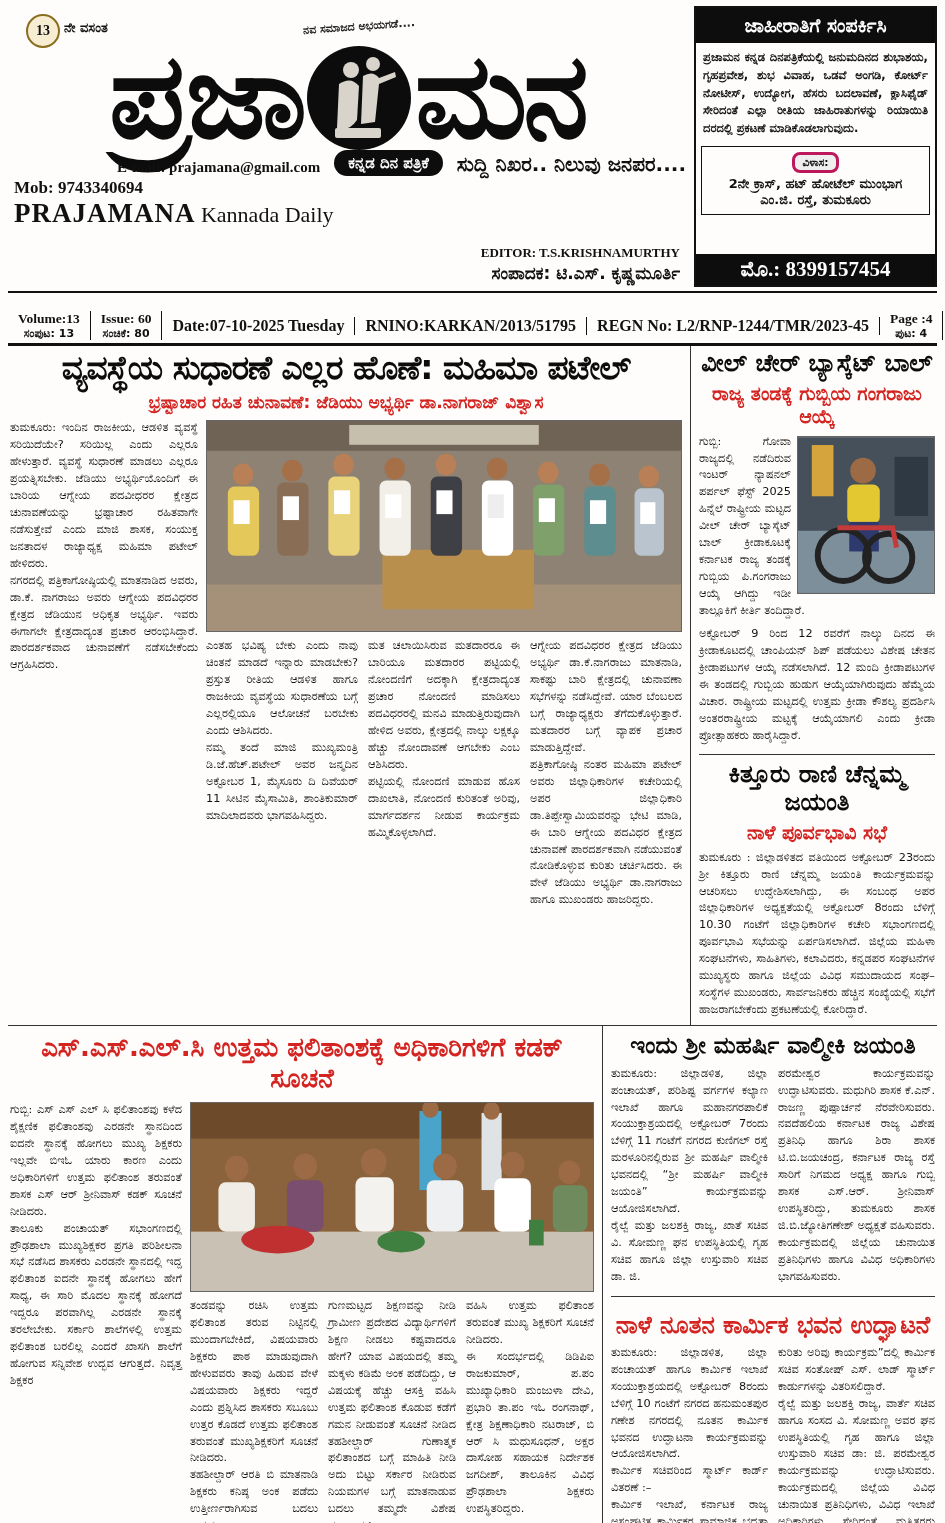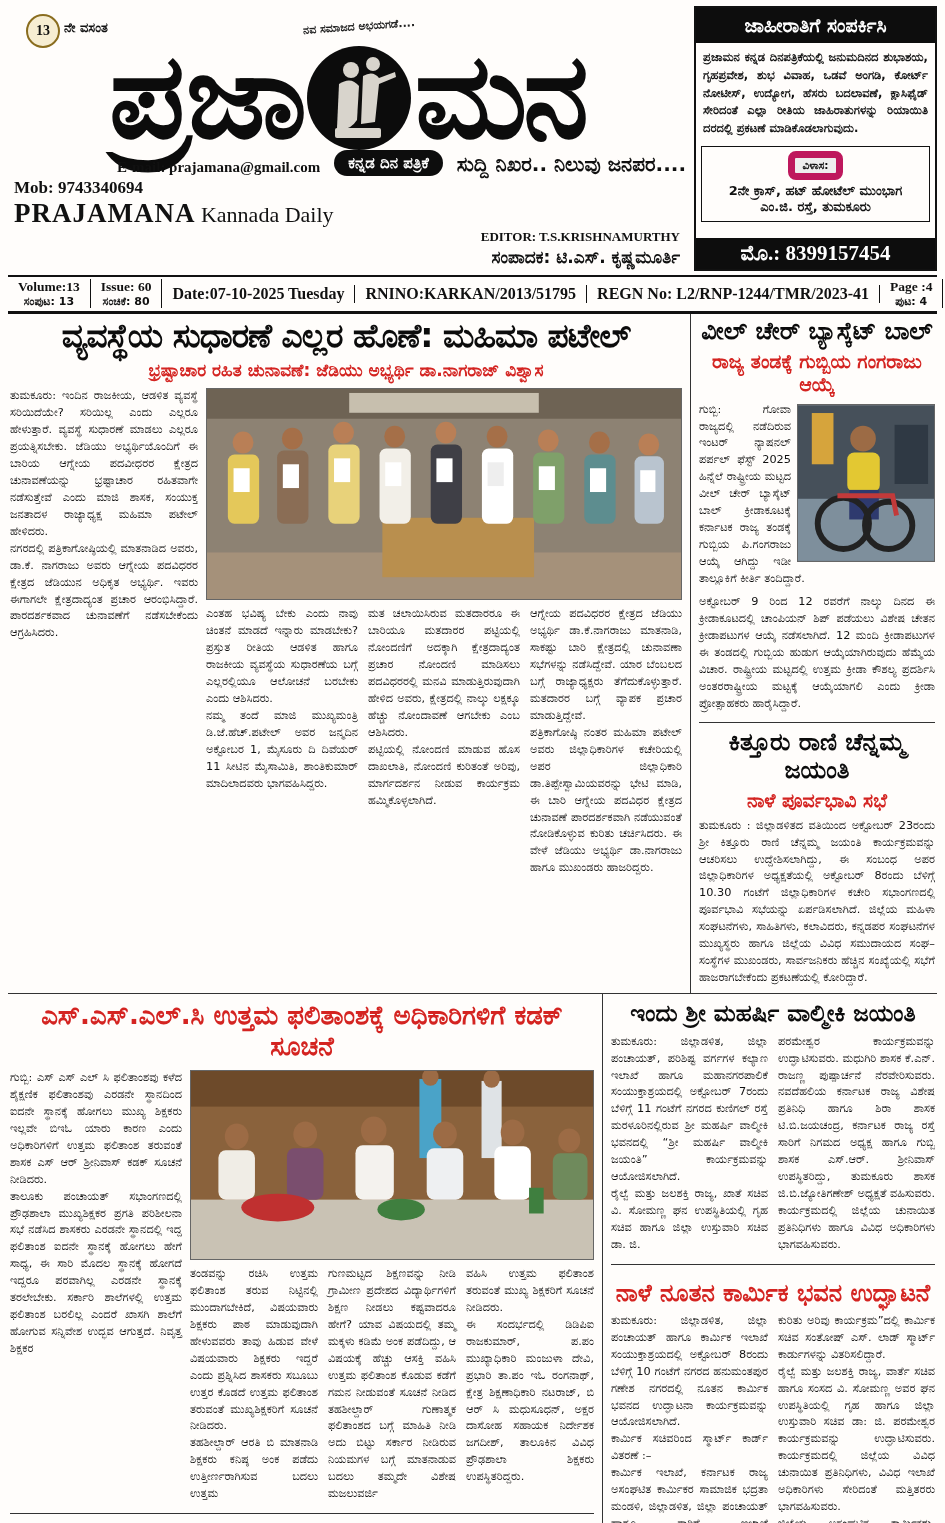--- a/index.html
+++ b/index.html
@@ -35,38 +35,38 @@
   .mast-email { font-family:"Liberation Serif", serif; font-weight:bold; font-size:15px; }
   .kn-daily-badge {
     background:#0d0d0d; color:#fff; font-size:15px; font-weight:bold;
     padding:4px 14px; border-radius:14px;
   }
   .mast-tagline { font-size:20px; font-weight:bold; }
   .mast-row3 { display:flex; justify-content:space-between; padding:2px 6px 4px 6px;flex-direction:column; }
   .mast-mob { font-family:"Liberation Serif", serif; font-weight:bold; font-size:17px; }
   .mast-name { font-family:"Liberation Serif", serif; font-size:27px; font-weight:bold; letter-spacing:1px; }
   .mast-name small { font-size:22px; font-weight:normal; letter-spacing:0; }
-  .mast-editor { text-align:right; }
+  .mast-editor { text-align:right;margin-top:16px; }
   .mast-editor-en { font-family:"Liberation Serif", serif; font-weight:bold; font-size:13px; }
   .mast-editor-kn { font-size:17px; font-weight:bold; margin-top:2px; }
   
   .ad-box { flex:0 0 243px; border:2px solid #111; display:flex; flex-direction:column; }
   .ad-head { background:#0d0d0d; color:#fff; text-align:center; font-size:19px; font-weight:bold; padding:6px 2px; }
   .ad-body { font-size:11.5px; line-height:1.55; padding:6px 7px; text-align:justify; font-weight:bold; }
   .ad-addr { border:1.5px solid #111; margin:2px 5px 5px 5px; text-align:center; padding:4px 2px 6px 2px; }
-  .ad-addr-label { display:inline-block; border:7px solid #be185d; border-radius:8px; font-size:10.5px; font-weight:bold; padding:1px 8px; background:#eee; }
+  .ad-addr-label { display:inline-block; border:3px solid #be185d; border-radius:8px; font-size:10.5px; font-weight:bold; padding:1px 8px; background:#eee; }
   .ad-addr-l1 { font-size:13px; font-weight:bold; margin-top:3px; }
   .ad-addr-l2 { font-size:13px; font-weight:bold; }
   .ad-phone { background:#0d0d0d; color:#fff; text-align:center; font-family:"Liberation Serif", serif; font-size:21px; font-weight:bold; padding:3px 0; margin-top:auto; }
   
   .info-bar {
     display:flex; align-items:center; border-top:2px solid #111; border-bottom:3px solid #111;
     margin-top:4px; padding:2px 0 3px 0;
   }
-  .info-cell { padding:0 10px; border-right:1.5px solid #111; text-align:center; }
+  .info-cell { padding:0 10px; border-right:1.5px solid #111; text-align:center;margin-top:16px; }
   .info-cell:last-child { border-right:none; }
   .info-en { font-family:"Liberation Serif", serif; font-weight:bold; font-size:13.5px; white-space:nowrap; }
   .info-kn { font-size:11px; font-weight:bold; white-space:nowrap; }
   .info-single { font-family:"Liberation Serif", serif; font-weight:bold; font-size:16px; white-space:nowrap; }
   
   .hl-black { color:#0c0c0c; font-weight:bold; text-align:center; }
   .hl-red { color:#d42421; font-weight:bold; text-align:center; }
   .body-col { text-align:justify; font-size:11.3px; line-height:1.5; white-space:pre-line; }
   .vrule { border-left:1.5px solid #333; }
   .hrule { border-top:1.5px solid #333; }
@@ -169,21 +169,21 @@
       <div class="info-en">Issue: 60</div>
       <div class="info-kn">ಸಂಚಿಕೆ: 80</div>
     </div>
     <div class="info-cell">
       <div class="info-single">Date:07-10-2025 Tuesday</div>
     </div>
     <div class="info-cell">
       <div class="info-single">RNINO:KARKAN/2013/51795</div>
     </div>
     <div class="info-cell">
-      <div class="info-single">REGN No: L2/RNP-1244/TMR/2023-41</div>
+      <div class="info-single">REGN No: L2/RNP-1244/TMR/2023-45</div>
     </div>
     <div class="info-cell">
       <div class="info-en">Page :4</div>
       <div class="info-kn">ಪುಟ: 4</div>
     </div>
     <div class="info-cell">
       
       
     </div>
   </div>

